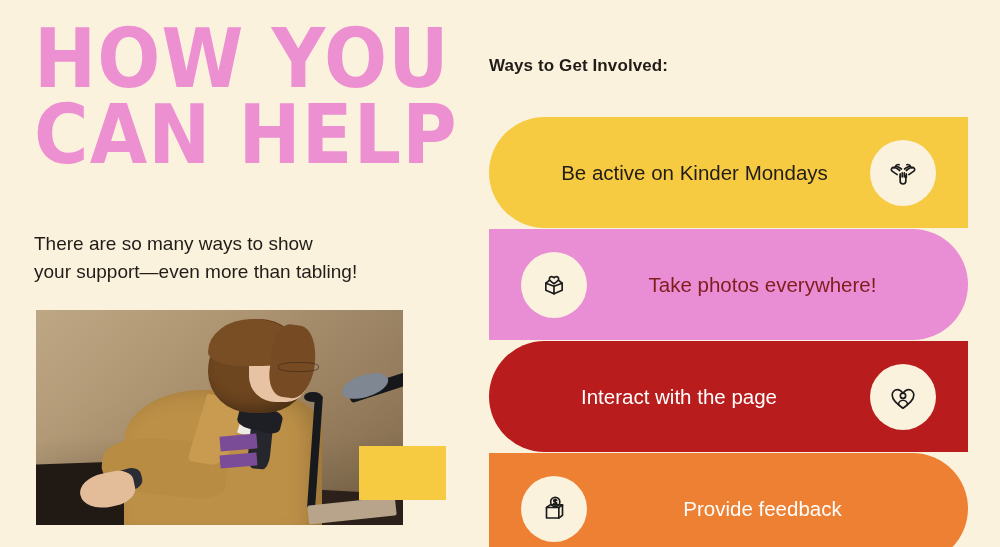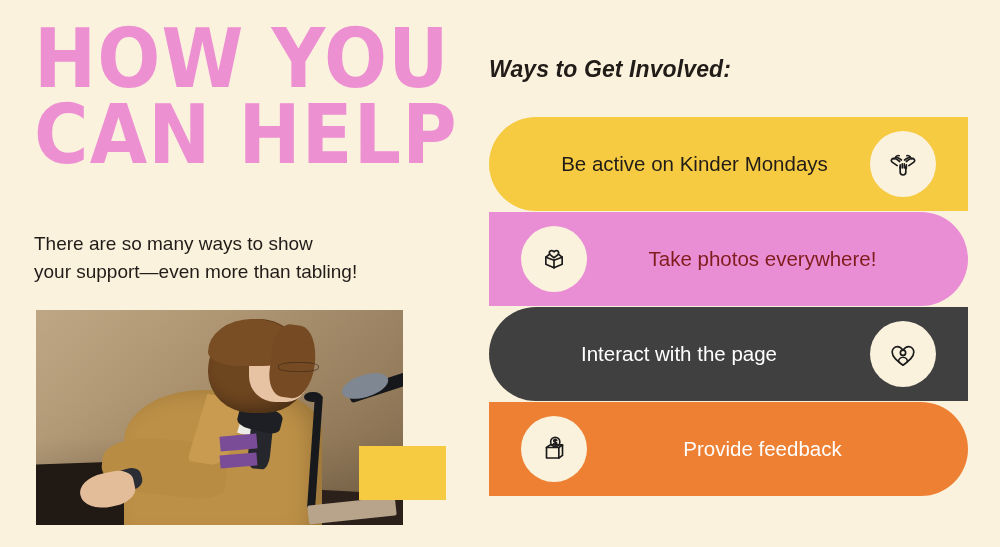--- a/index.html
+++ b/index.html
@@ -213,34 +213,33 @@
     left:359px; top:446px;
     width:87px; height:54px;
     background:#f6cb42;
   }
 
   
   .right-title {
     position:absolute;
     left:489px; top:56px;
     color:#211c18;
-    font-size:23px;
+    font-size:17px;
     font-weight:bold;
     letter-spacing:.1px;
-    font-style:italic;
   }
 
   .pills {
     position:absolute;
     left:489px; top:117px;
     width:479px;
   }
   .pill {
     position:relative;
-    height:94px;
+    height:111px;
     display:flex;
     align-items:center;
     margin-bottom:1px;
   }
   .pill.r-left  { border-radius:99px 0 0 99px; }
   .pill.r-right { border-radius:0 99px 99px 0; }
 
   .pill-label {
     flex:1;
     font-size:20.5px;
@@ -332,21 +331,21 @@
           <path d="M24 15.5c1.2-2 4.6-2 5.5.3.8 2-1.6 4.2-5.5 6.6-3.9-2.4-6.3-4.6-5.5-6.6.9-2.3 4.3-2.3 5.5-.3z"></path>
           <path d="M24 25.5l-9.8-3.7 4.1-3.2"></path>
           <path d="M24 25.5l9.8-3.7-4.1-3.2"></path>
           <path d="M14.2 21.8v8.6L24 34.6V25.5"></path>
           <path d="M33.8 21.8v8.6L24 34.6"></path>
         </svg>
       </div>
       <div class="pill-label" style="color:#7f1d1d;">Take photos everywhere!</div>
     </div>
 
-    <div class="pill r-left icon-right" style="background:#404040;gap:31px;">
+    <div class="pill r-left icon-right" style="background:#b91c1c;gap:31px;">
       <div class="pill-label" style="color:#ffffff;">Interact with the page</div>
       <div class="pill-icon">
         <svg viewBox="0 0 48 48" fill="none" stroke="#1b1b1b" stroke-width="2" stroke-linecap="round" stroke-linejoin="round">
           <path d="M24 37.5C16.5 31.8 11 27.4 11 21.6c0-3.6 2.8-6.4 6.2-6.4 2.6 0 4.9 1.6 6.8 4.2 1.9-2.6 4.2-4.2 6.8-4.2 3.4 0 6.2 2.8 6.2 6.4 0 5.8-5.5 10.2-13 15.9z"></path>
           <circle cx="24" cy="22.5" r="3.2"></circle>
           <path d="M18.6 33.4c0-3.2 2.4-5.5 5.4-5.5s5.4 2.3 5.4 5.5"></path>
         </svg>
       </div>
     </div>
 

